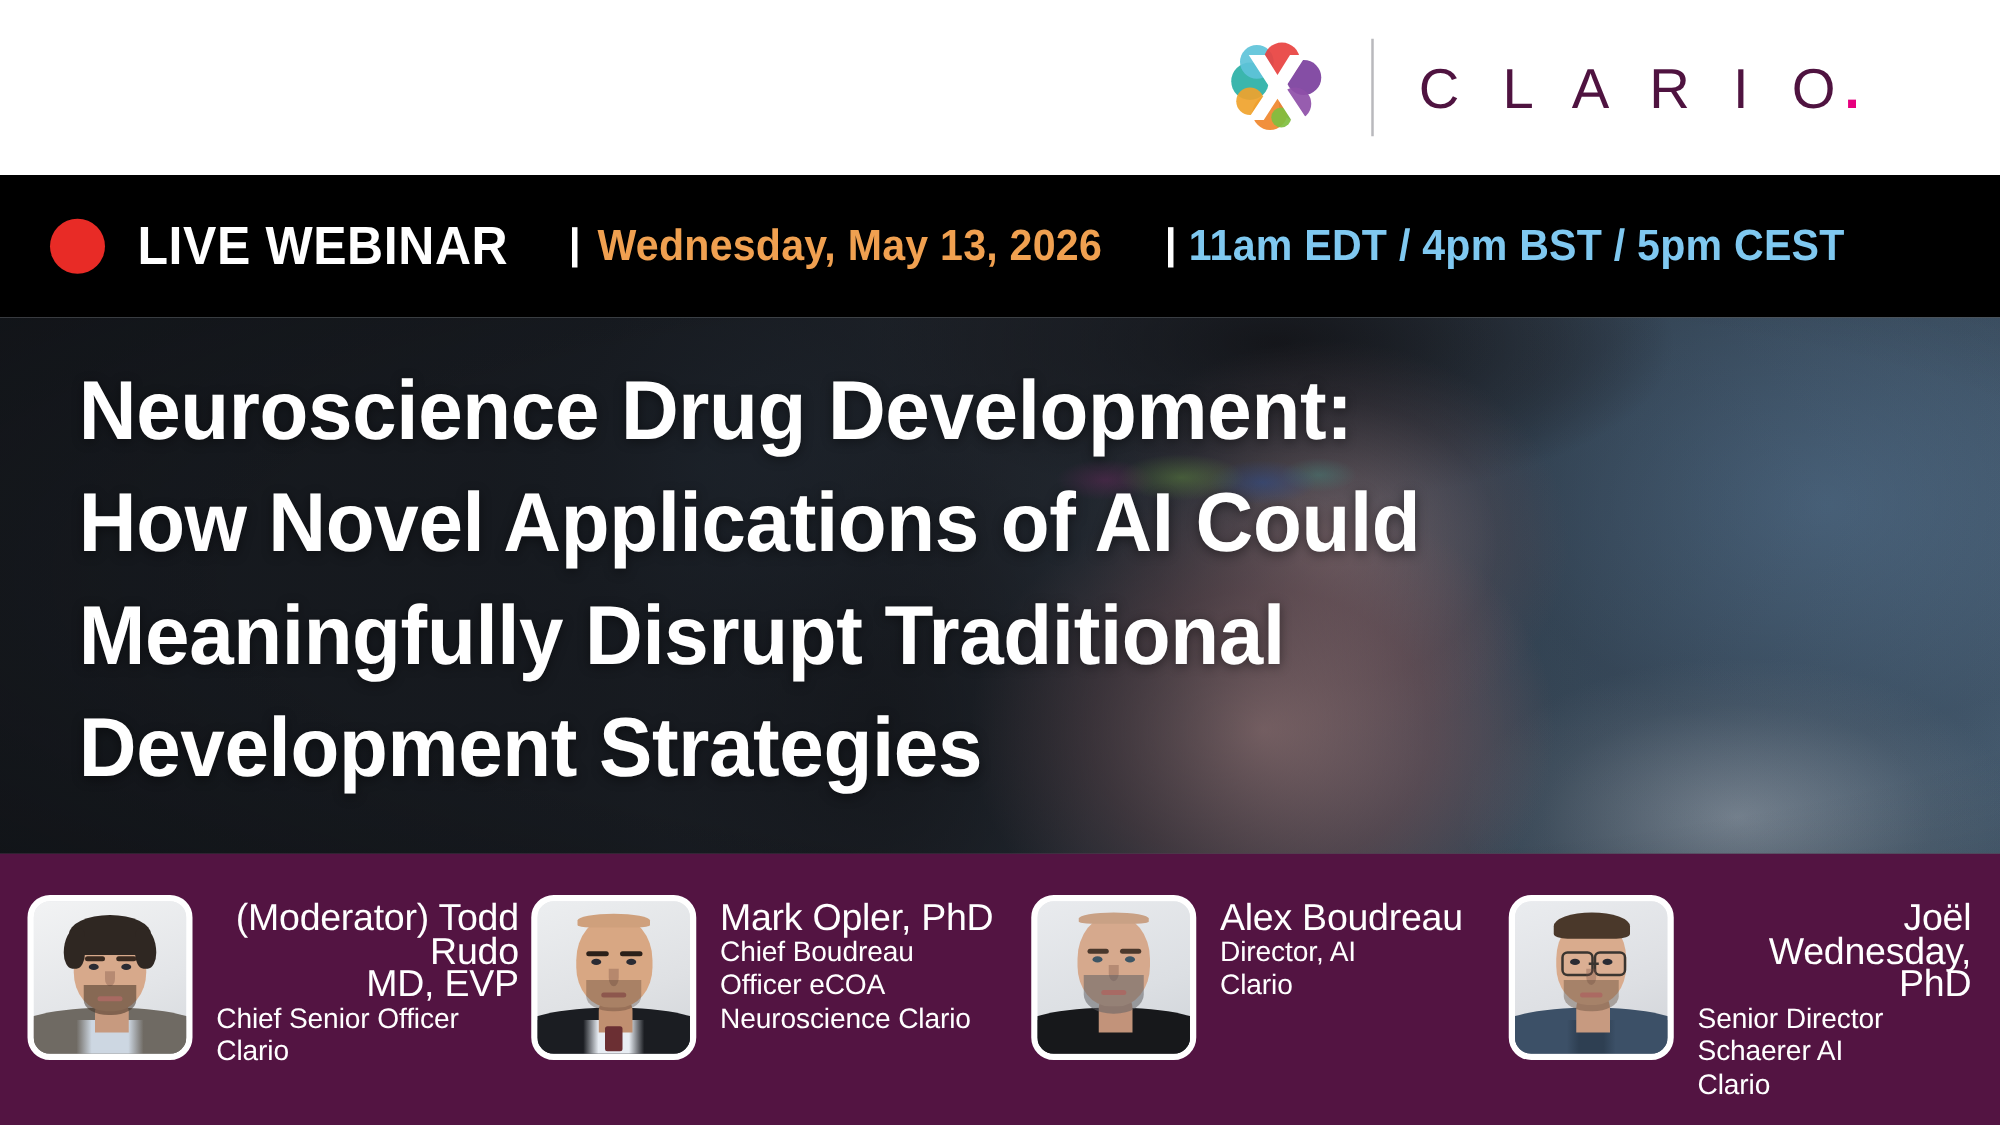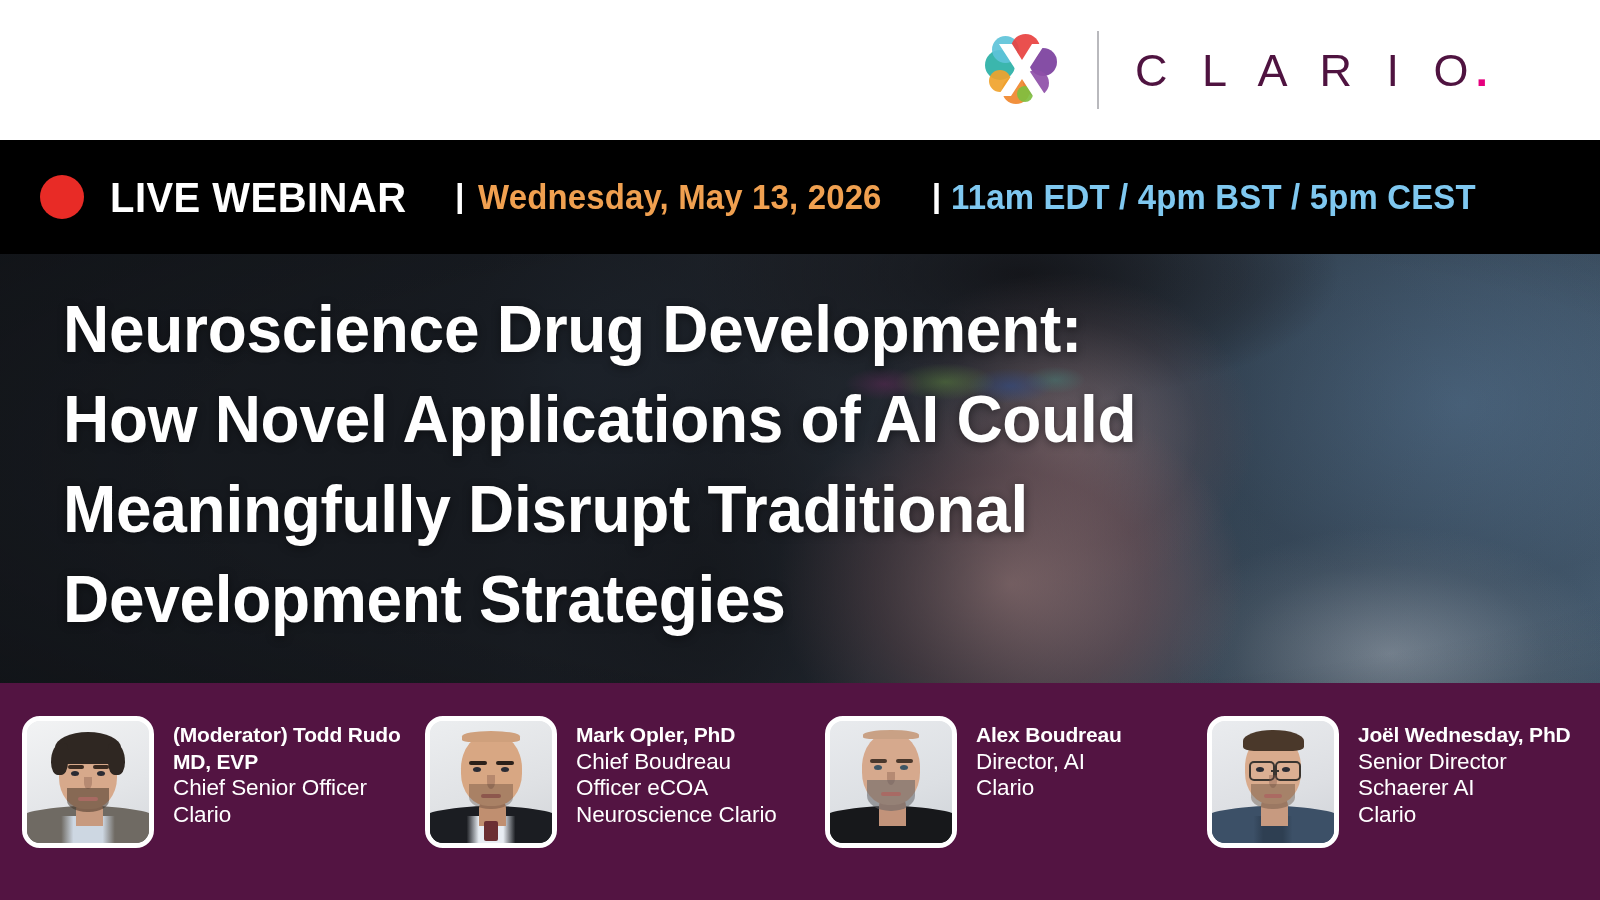--- a/index.html
+++ b/index.html
@@ -277,26 +277,27 @@
     position: relative;
     flex: 0 0 auto;
   }
   .sp-info {
     margin-left: 19px;
     padding-top: 6px;
     font-size: 0;
   }
   .sp-name {
     font-family: "Liberation Sans", sans-serif;
-    font-weight: bold;
-    font-size: 21px;
+    font-weight: normal;
+    font-size: 30px;
     line-height: 26.5px;
     color: #ffffff;
     letter-spacing: -0.2px;
     white-space: pre-line;
+    text-align: right;
   }
   .sp-role {
     font-family: "Liberation Sans", sans-serif;
     font-weight: 400;
     font-size: 22.5px;
     line-height: 26.5px;
     color: #ffffff;
     letter-spacing: -0.1px;
     white-space: pre-line;
   }

